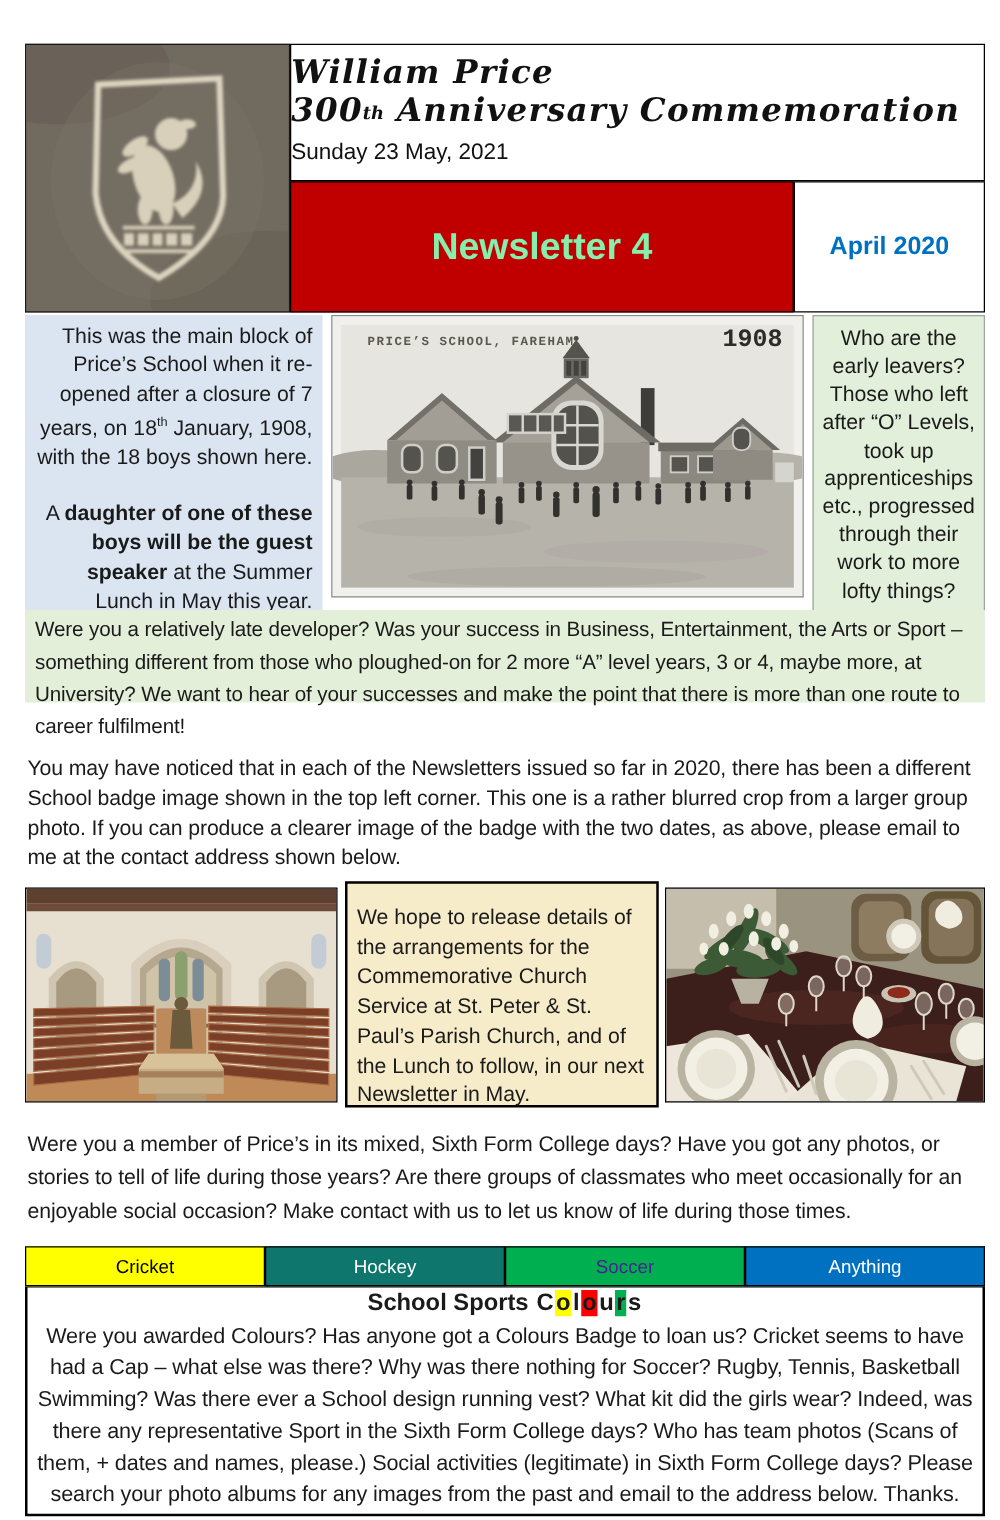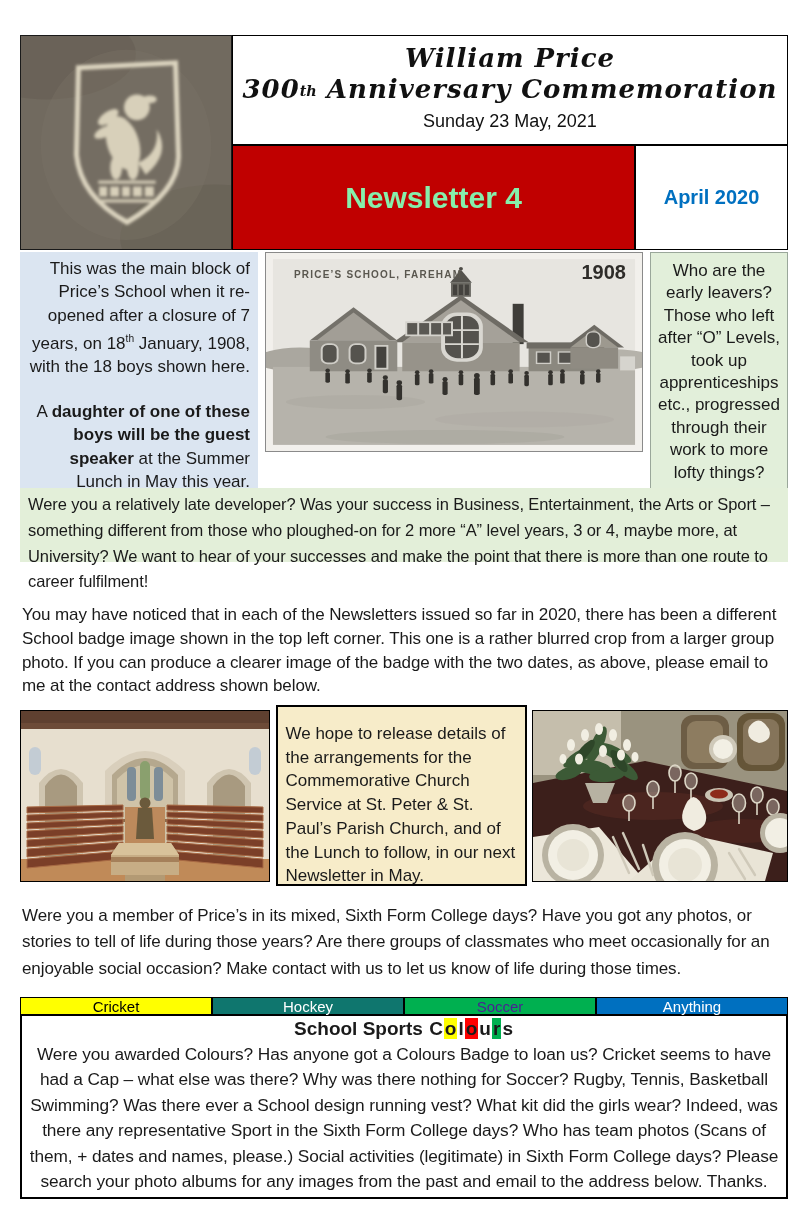--- a/index.html
+++ b/index.html
@@ -9,21 +9,21 @@
     margin:0 auto; overflow:hidden;
     font-family:"Liberation Sans", sans-serif; color:#1a1a1a;
   }
   
   .header {
     position:absolute; left:20px; top:35px; width:768px; height:215px;
     display:grid; grid-template-columns:212px 403px 153px; grid-template-rows:110px 105px;
   }
   .badge-cell { grid-column:1; grid-row:1/3; border:1px solid #1a1a1a; overflow:hidden; background:#716a5f; }
   .badge-cell svg { display:block; width:100%; height:100%; }
-  .title-cell { grid-column:2/4; grid-row:1; border:1px solid #000; text-align:center; padding-top:7px; }
+  .title-cell { grid-column:2/4; grid-row:1; border:1px solid #000; padding-top:7px; }
   .script-title {
     font-family:"DejaVu Serif", serif; font-style:italic; font-weight:bold;
     font-size:26px; line-height:31px; letter-spacing:1px; color:#111;
   }
   .script-title .supsm { font-size:0.55em; vertical-align:0.12em; letter-spacing:0; }
   .date-line { font-size:18px; line-height:24px; margin-top:2px; color:#111; }
   .banner-cell {
     grid-column:2; grid-row:2; border:1px solid #000;
     display:flex; align-items:center; justify-content:center;
     font-size:30px; font-weight:bold;
@@ -33,21 +33,21 @@
     display:flex; align-items:center; justify-content:center;
     font-size:20px; font-weight:bold;
   }
   
   .three-col {
     position:absolute; left:20px; top:252px; width:768px; height:235px;
     display:grid; grid-template-columns:238px 378px 138px; column-gap:7px;
   }
   .left-note { background:#dbe5f1; padding:5px 8px; font-size:17px; line-height:23.4px;text-align:right; }
   .left-note .spacer { height:21px; }
-  .photo-card { position:relative; height:200px; border:1px solid #8a8a8a; background:#f2f0ec; overflow:hidden; }
+  .photo-card { position:relative; height:226px; border:1px solid #8a8a8a; background:#f2f0ec; overflow:hidden;font-family:Liberation Mono, monospace; }
   .photo-card svg { display:block; width:100%; height:100%; }
   .photo-caption {
     position:absolute; left:28px; top:16px; font-size:10px; letter-spacing:1.2px;
     color:#5a574f; font-weight:bold;
   }
   .photo-year {
     position:absolute; right:16px; top:8px; font-size:20px; font-weight:bold; color:#2e2c29;
   }
   .right-note { background:#e2efda; border:1px solid #9aa79a; padding:7px 4px; text-align:center; font-size:17px; line-height:22.4px; }
   
@@ -71,21 +71,21 @@
     font-size:17px; line-height:23.7px; height:181px;
   }
   .sixth-para {
     position:absolute; left:22px; top:903px; width:762px;
     font-size:17px; line-height:26.4px; letter-spacing:-0.1px;
   }
   
   .sports { position:absolute; left:20px; top:997px; width:768px; }
   .bars { display:grid; grid-template-columns:repeat(4, 1fr); }
   .bar {
-    border:1px solid #000; height:18px; font-size:15px;
+    border:1px solid #000; height:32px; font-size:15px;
     display:flex; align-items:center; justify-content:center;
   }
   .sports-box { border:2px solid #000; border-top:1px solid #000; padding-bottom:3px; }
   .sports-heading { text-align:center; font-weight:bold; font-size:19px; line-height:24px; margin-top:1px; }
   .sports-heading .hl { padding:0 1px; }
   .sports-body { text-align:center; font-size:17.3px; line-height:25.4px; padding:1px 6px 0; letter-spacing:-0.1px; }
   b { font-weight:bold; }
   sup { font-size:0.6em; }
 </style>
 </head>

